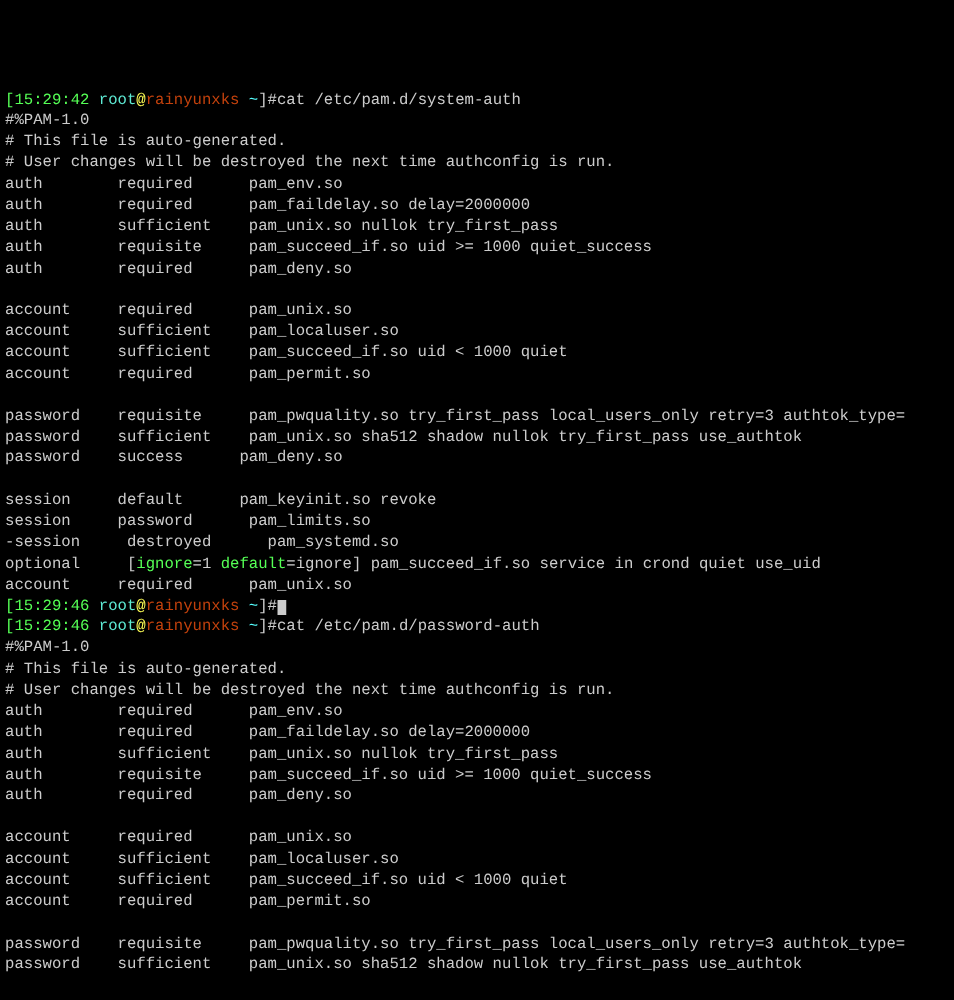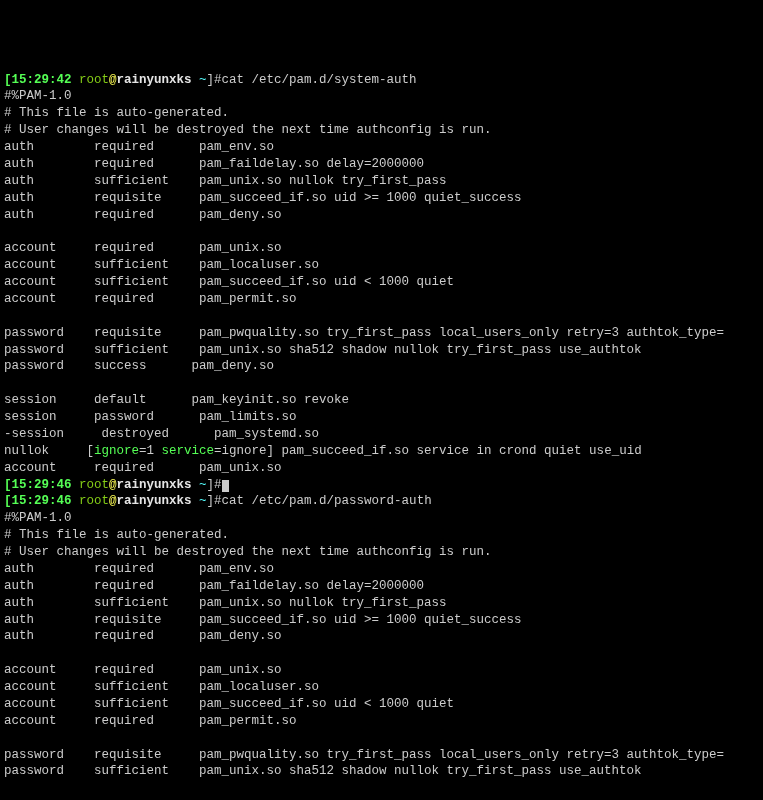--- a/index.html
+++ b/index.html
@@ -7,24 +7,24 @@
     padding: 4px;
     background: #000000;
     color: #cccccc;
     font-family: "Consolas", "Monaco", "Courier New", monospace;
     font-size: 12.5px;
     line-height: 1.35;
     white-space: pre;
     width: 763px;
     box-sizing: border-box;
   }
-  .time { color: #55ff55; font-weight: bold; }
-  .user { color: #84cc16; }
+  .time { color: #55ff55; }
+  .user { color: #5eead4; }
   .colon { color: #ffff55; }
-  .host { color: #e5e5e5; font-weight: bold; }
+  .host { color: #c2410c; }
   .tilde { color: #55ffff; }
   .prompt { color: #cccccc; }
   .cursor { background: #cccccc; display: inline-block; width: 7px; height: 12px; vertical-align: text-bottom; }
   .kw { color: #55ff55; }
   span[data-bind] { white-space: pre; }
 </style>
 </head>
 <body>
 
 
@@ -44,21 +44,21 @@
 <span data-bind="file1.account.2">account     sufficient    pam_succeed_if.so uid &lt; 1000 quiet</span>
 <span data-bind="file1.account.3">account     required      pam_permit.so</span>
 
 <span data-bind="file1.password.0">password    requisite     pam_pwquality.so try_first_pass local_users_only retry=3 authtok_type=</span>
 <span data-bind="file1.password.1">password    sufficient    pam_unix.so sha512 shadow nullok try_first_pass use_authtok</span>
 <span data-bind="file1.password.2">password    success      pam_deny.so</span>
 
 <span data-bind="file1.session.s0">session     default      pam_keyinit.so revoke</span>
 <span data-bind="file1.session.s1">session     password      pam_limits.so</span>
 <span data-bind="file1.session.s2">-session     destroyed      pam_systemd.so</span>
-<span><span data-bind="file1.session.s3a">nullok     [</span><span class="kw" data-bind="file1.session.s3b">ignore</span><span data-bind="file1.session.s3c">=1 </span><span class="kw" data-bind="file1.session.s3d">service</span><span data-bind="file1.session.s3e">=ignore] pam_succeed_if.so service in crond quiet use_uid</span></span>
+<span><span data-bind="file1.session.s3a">optional     [</span><span class="kw" data-bind="file1.session.s3b">ignore</span><span data-bind="file1.session.s3c">=1 </span><span class="kw" data-bind="file1.session.s3d">default</span><span data-bind="file1.session.s3e">=ignore] pam_succeed_if.so service in crond quiet use_uid</span></span>
 <span data-bind="file1.session.s4">account     required      pam_unix.so</span>
 <span><span class="time" data-bind="prompt2.time">[15:29:46 </span><span class="user" data-bind="prompt2.user">root</span><span class="colon" data-bind="prompt2.at">@</span><span class="host" data-bind="prompt2.host">rainyunxks</span><span class="tilde" data-bind="prompt2.tilde"> ~</span><span class="prompt" data-bind="prompt2.hash">]#</span><span class="cursor"></span></span>
 <span><span class="time" data-bind="prompt3.time">[15:29:46 </span><span class="user" data-bind="prompt3.user">root</span><span class="colon" data-bind="prompt3.at">@</span><span class="host" data-bind="prompt3.host">rainyunxks</span><span class="tilde" data-bind="prompt3.tilde"> ~</span><span class="prompt" data-bind="prompt3.hash">]#</span><span data-bind="prompt3.cmd">cat /etc/pam.d/password-auth</span></span>
 <span data-bind="file2.l0">#%PAM-1.0</span>
 <span data-bind="file2.l1"># This file is auto-generated.</span>
 <span data-bind="file2.l2"># User changes will be destroyed the next time authconfig is run.</span>
 <span data-bind="file2.auth.0">auth        required      pam_env.so</span>
 <span data-bind="file2.auth.1">auth        required      pam_faildelay.so delay=2000000</span>
 <span data-bind="file2.auth.2">auth        sufficient    pam_unix.so nullok try_first_pass</span>
 <span data-bind="file2.auth.3">auth        requisite     pam_succeed_if.so uid &gt;= 1000 quiet_success</span>

